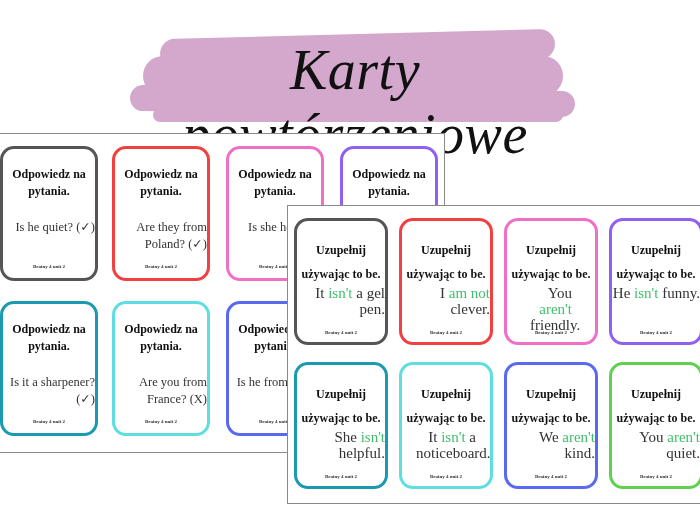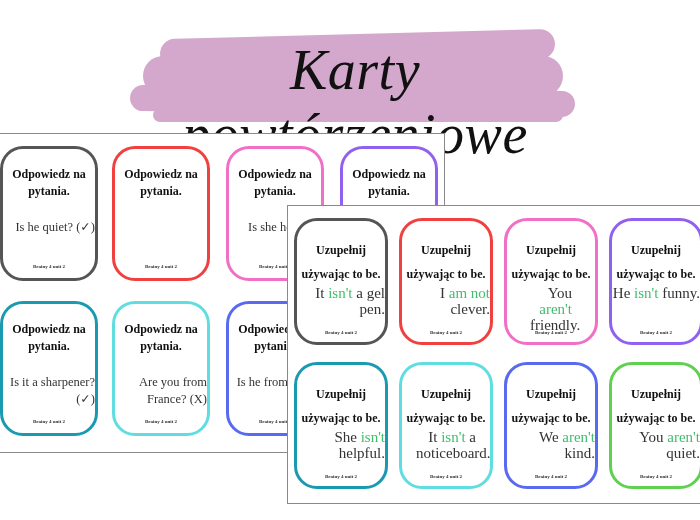--- a/index.html
+++ b/index.html
@@ -3,21 +3,21 @@
 <meta charset="utf-8">
 <style>
   html,body{margin:0;padding:0;background:#ffffff;}
   body{width:700px;height:520px;position:relative;overflow:hidden;font-family:"Liberation Serif","DejaVu Serif",serif;}
   .title-wrap{position:absolute;left:125px;top:20px;width:460px;height:110px;}
   .stroke{position:absolute;background:#d4a8cc;border-radius:20px;}
   .title{position:absolute;left:0;top:18px;width:100%;text-align:center;font-style:italic;font-size:56px;color:#111;font-family:"Liberation Serif","DejaVu Serif",serif;letter-spacing:0.5px;}
   .sheet{position:absolute;background:#fff;border:1.5px solid #8a8a8a;box-sizing:border-box;}
   .sheet-back{left:-2px;top:133px;width:447px;height:320px;}
   .sheet-front{left:287px;top:205px;width:420px;height:299px;}
-  .card{position:absolute;box-sizing:border-box;border:3px solid #555;border-radius:23px;background:#fff;text-align:center;}
+  .card{position:absolute;box-sizing:border-box;border:3px solid #555;border-radius:14px;background:#fff;text-align:center;}
   .card .head{position:absolute;left:0;right:0;font-weight:bold;color:#111;}
   .card .body{position:absolute;left:0;right:0;color:#333;text-align:right;}
   .card .foot{position:absolute;left:0;right:0;font-weight:bold;font-size:5px;color:#333;}
   .back .card{width:98px;height:135px;}
   .back .card .head{top:17px;font-size:12px;line-height:17px;}
   .back .card .body{top:70px;font-size:12.5px;line-height:17px;}
   .back .card .foot{bottom:9px;}
   .front .card{width:94px;height:127px;}
   .front .card .head{top:17px;font-size:12px;line-height:24px;}
   .front .card .body{top:64px;font-size:15px;line-height:16px;}
@@ -36,20 +36,21 @@
 </div>
 
 <div class="sheet sheet-back back">
   <div class="card" style="left:1px;top:12px;border-color:#555555;">
     <div class="head">Odpowiedz na pytania.</div>
     <div class="body">Is he quiet? (✓)</div>
     <div class="foot">Brainy 4 unit 2</div>
   </div>
   <div class="card" style="left:113px;top:12px;border-color:#f04040;">
     <div class="head">Odpowiedz na pytania.</div>
+    <div class="body">Are they from Poland? (✓)</div>
     <div class="foot">Brainy 4 unit 2</div>
   </div>
   <div class="card" style="left:227px;top:12px;border-color:#f070c8;">
     <div class="head">Odpowiedz na pytania.</div>
     <div class="body">Is she helpful? (✓)</div>
     <div class="foot">Brainy 4 unit 2</div>
   </div>
   <div class="card" style="left:341px;top:12px;border-color:#9060f0;">
     <div class="head">Odpowiedz na pytania.</div>
     <div class="body"></div>

